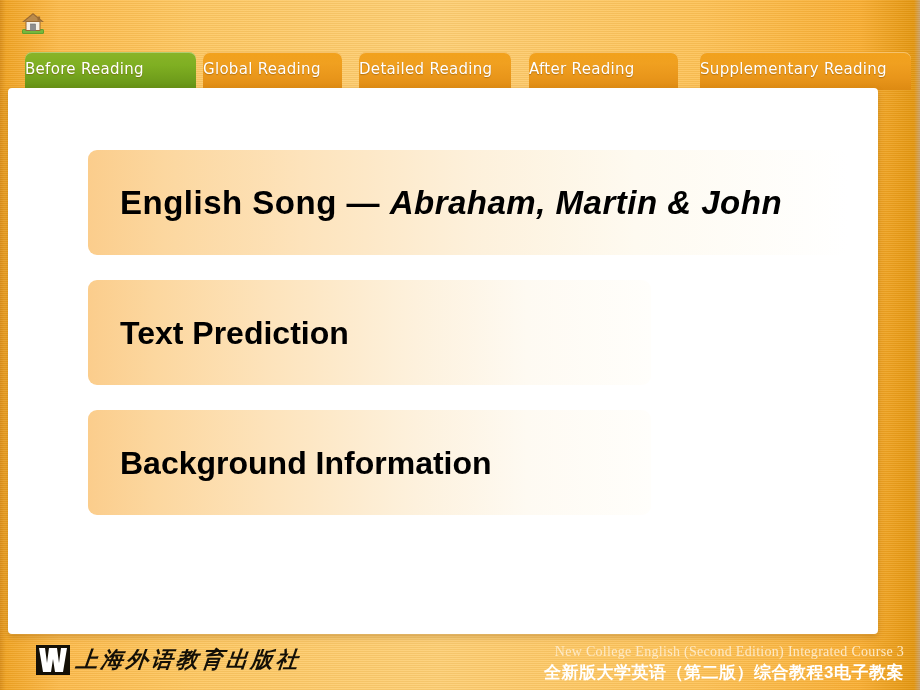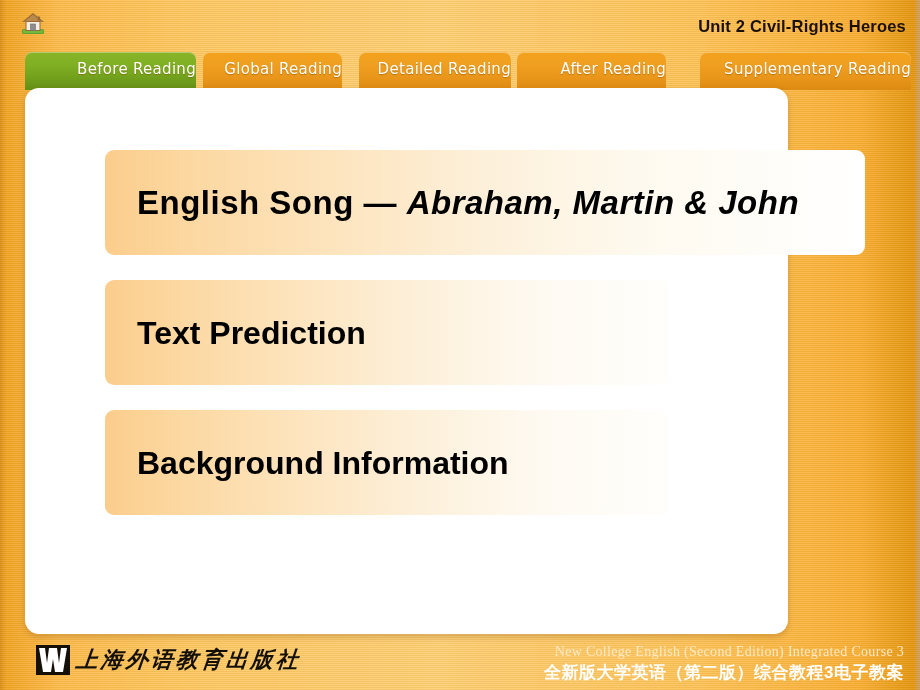--- a/index.html
+++ b/index.html
@@ -72,43 +72,43 @@
     height: 38px;
     border-radius: 7px 7px 0 0;
     box-sizing: border-box;
     cursor: pointer;
     box-shadow: inset 0 1px 0 rgba(255,255,255,0.35);
   }
   .tab-label {
     position: absolute;
     left: 0; right: 0;
     top: 8px;
-    text-align: right;
+    text-align: left;
     font-size: 15px;
     color: #ffffff;
     letter-spacing: 0.3px;
     white-space: nowrap;
     text-shadow: 0 1px 1px rgba(120,70,0,0.45);
     font-family: "DejaVu Sans", sans-serif;
     font-weight: 400;
   }
   .tab.active {
     background: linear-gradient(to bottom, #89b428 0%, #7faf22 35%, #6f9d1b 75%, #648f14 100%);
   }
   .tab.inactive {
     background: linear-gradient(to bottom, #f2a21c 0%, #f0a020 30%, #e8951a 70%, #dd8a12 100%);
   }
 
   
   #panel {
     position: absolute;
-    left: 25px; top: 88px;
-    width: 763px; height: 546px;
+    left: 8px; top: 88px;
+    width: 870px; height: 546px;
     background: #ffffff;
-    border-radius: 14px;
+    border-radius: 4px;
     box-shadow: 0 3px 6px rgba(120,70,0,0.28);
   }
 
   
   .menu-btn {
     position: absolute;
     left: 80px;
     height: 105px;
     border-radius: 9px;
     cursor: pointer;
@@ -196,34 +196,33 @@
       <svg width="26" height="26" viewBox="0 0 26 26">
         <rect x="2" y="19" width="22" height="5" rx="1.5" fill="#5fa02e"></rect>
         <rect x="3" y="20" width="20" height="3" fill="#74b83c"></rect>
         <polygon points="13,3 24,12 21.5,12 13,5.6 4.5,12 2,12" fill="#9a6b33"></polygon>
         <polygon points="13,4.6 22,12 4,12" fill="#b98a4d"></polygon>
         <rect x="6" y="11.5" width="14" height="9" fill="#f6f0e4" stroke="#9a6b33" stroke-width="1"></rect>
         <rect x="10.5" y="14" width="5" height="6.5" fill="#8d8d8d" stroke="#6e6e6e" stroke-width="0.6"></rect>
         <rect x="17.5" y="6.5" width="2.6" height="4" fill="#9a6b33"></rect>
       </svg>
     </div>
-    <div id="page-title">Unit 2 Civil-Rights Heroes</div>
   </div>
 
   <div id="tabbar">
     <div class="tab active" style="left:25px;  width:171px;">
         <span class="tab-label">Before Reading</span>
       </div>
     <div class="tab inactive" style="left:203px; width:139px;">
         <span class="tab-label">Global Reading</span>
       </div>
     <div class="tab inactive" style="left:359px; width:152px;">
         <span class="tab-label">Detailed Reading</span>
       </div>
-    <div class="tab inactive" style="left:517px; width:149px;">
+    <div class="tab inactive" style="left:529px; width:149px;">
         <span class="tab-label">After Reading</span>
       </div>
     <div class="tab inactive" style="left:684px; width:211px;margin-left:16px;">
         <span class="tab-label">Supplementary Reading</span>
       </div>
   </div>
 
   <div id="panel">
 
     <div class="menu-btn" id="btn-1">

